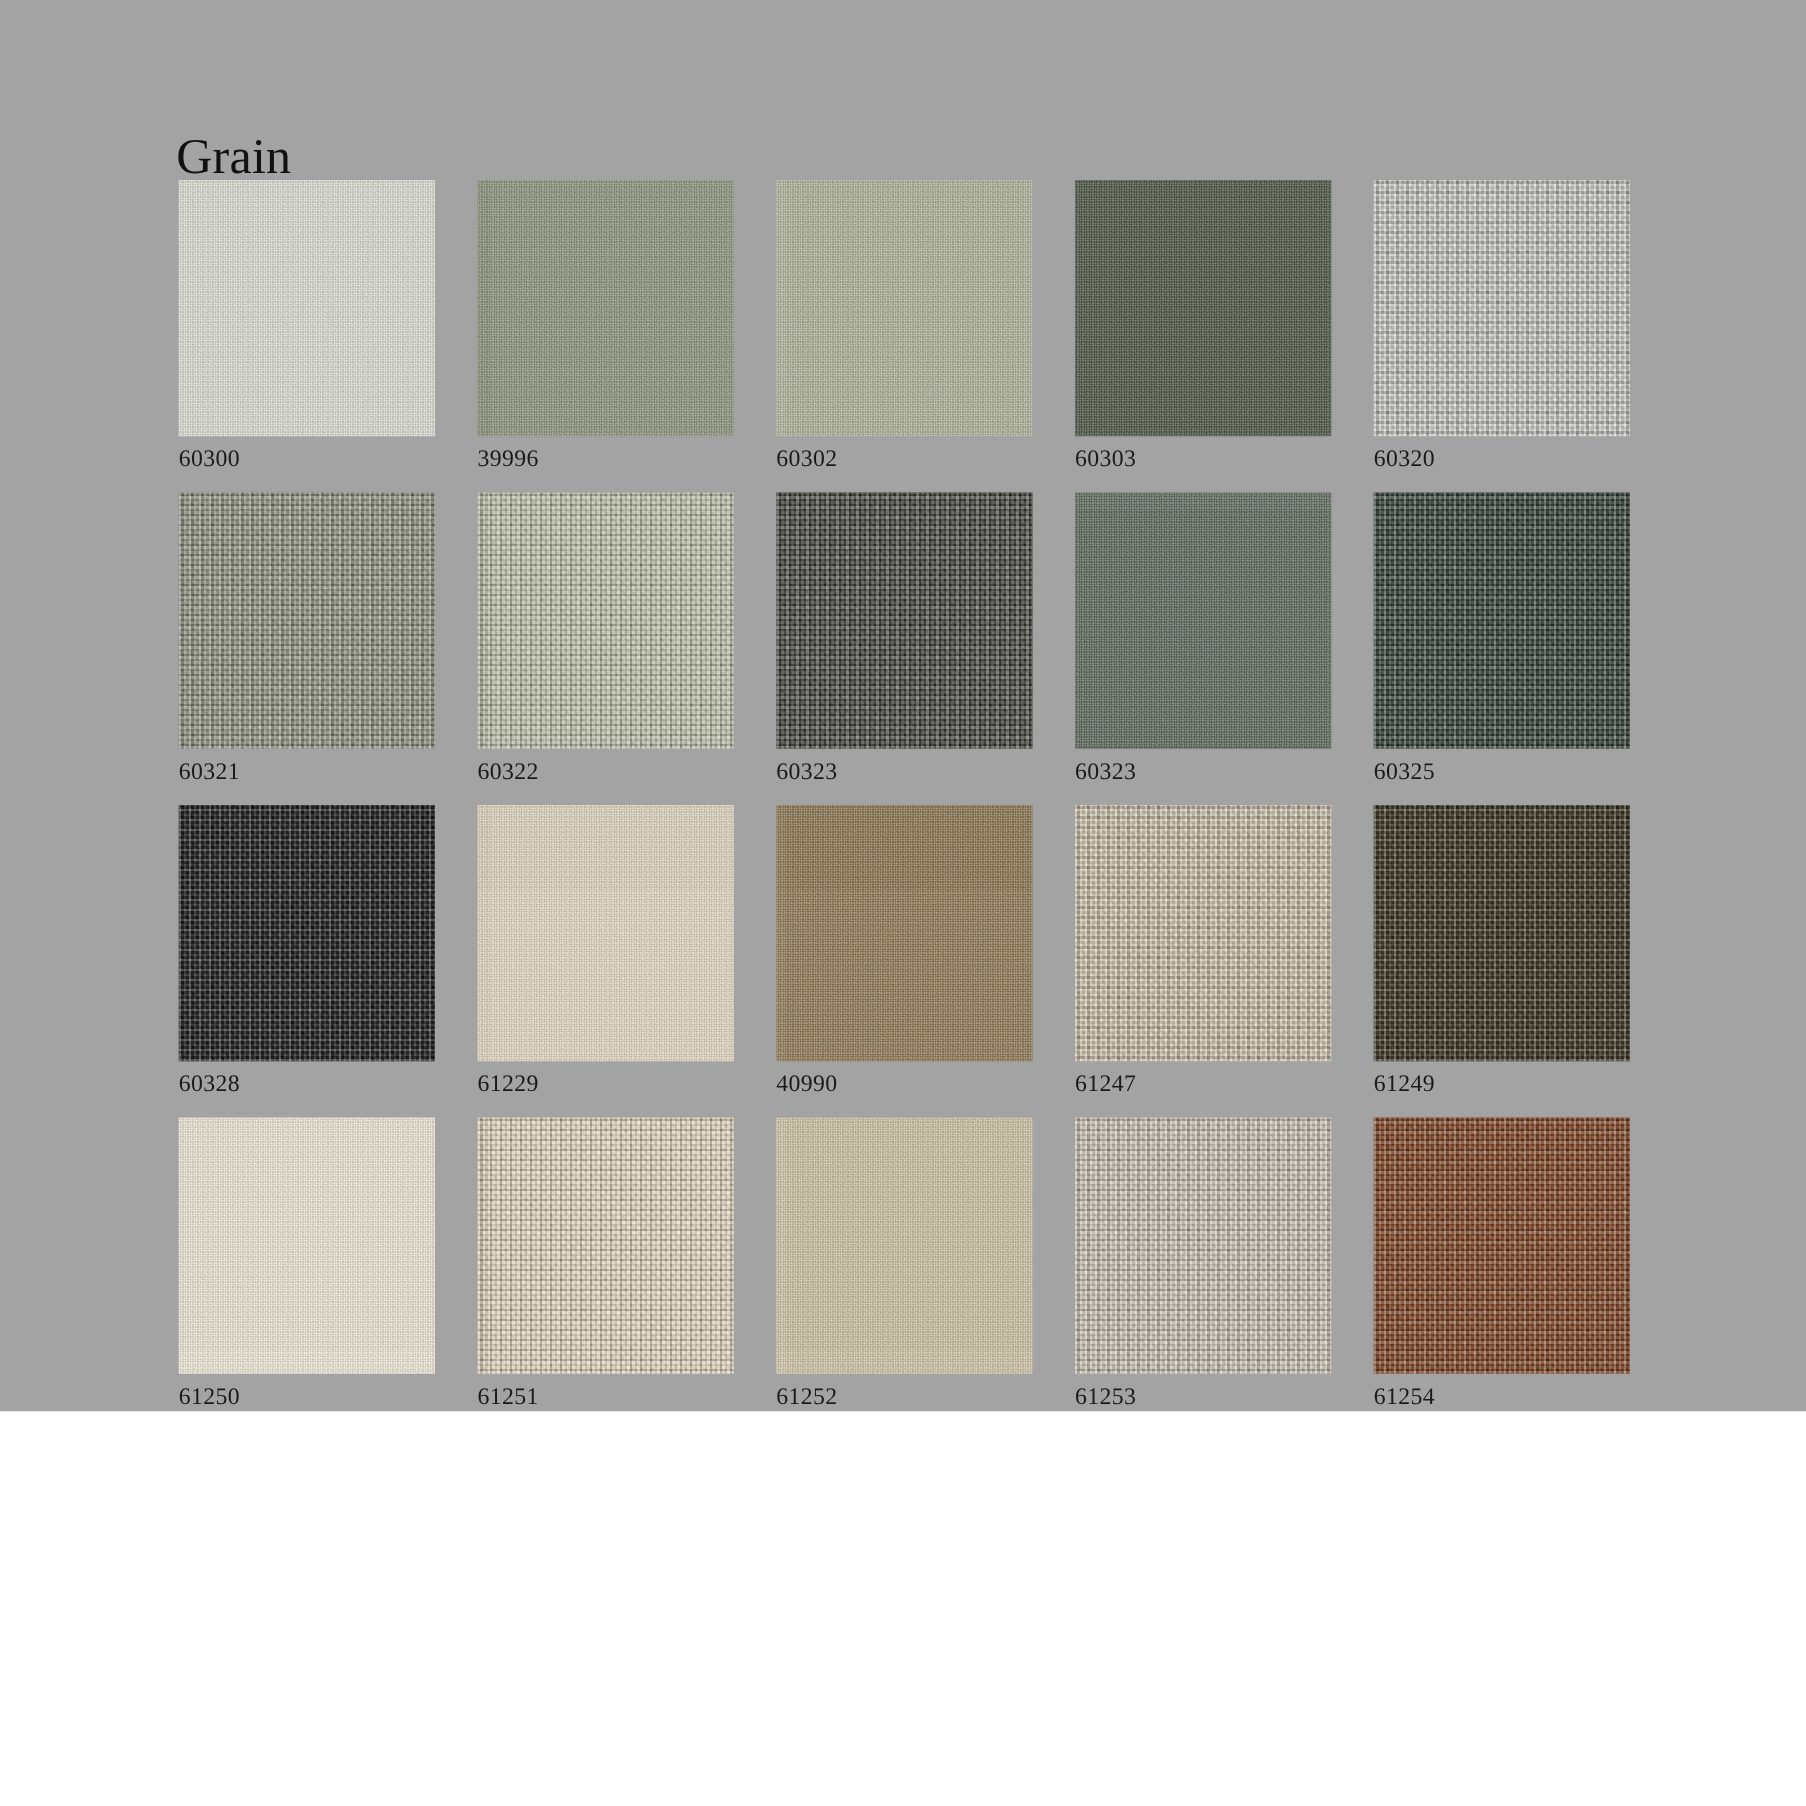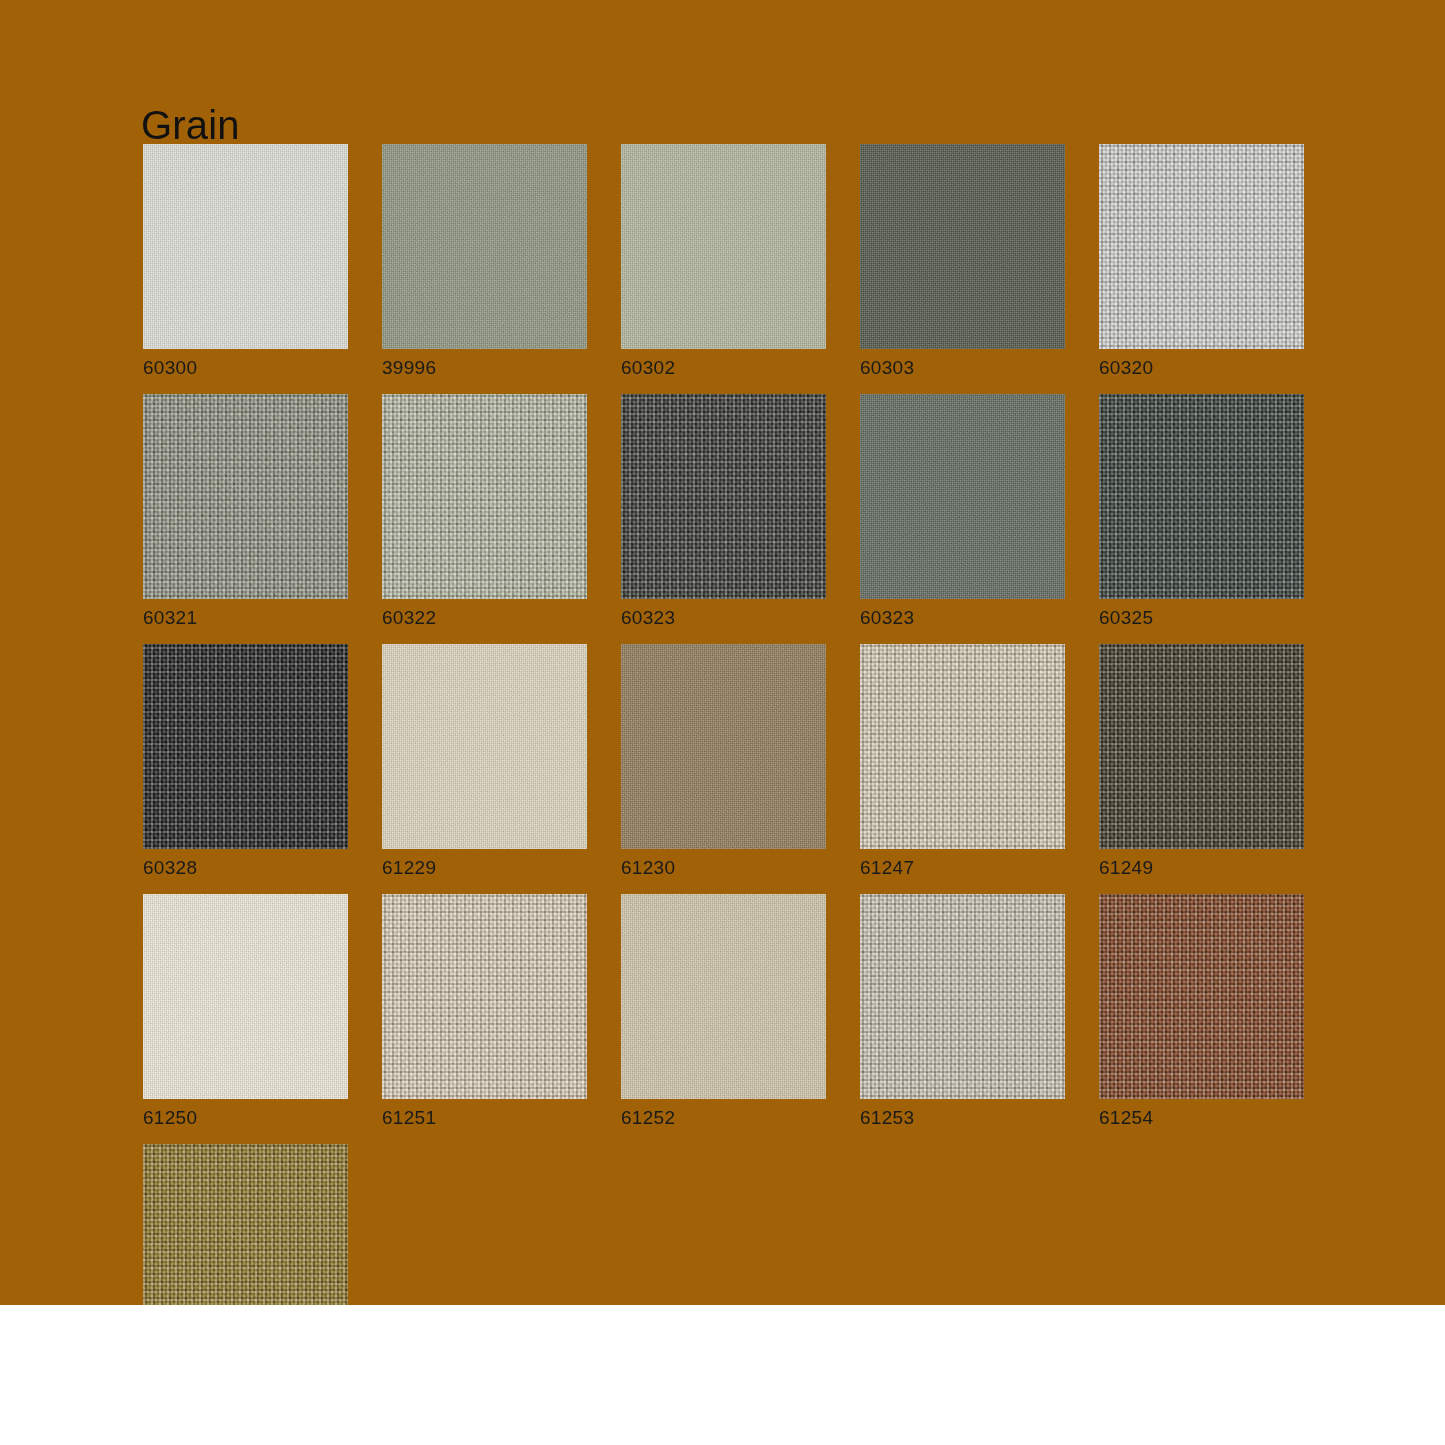--- a/index.html
+++ b/index.html
@@ -9,23 +9,24 @@
   }
   body {
     width: 1445px;
     height: 1445px;
     font-family: "Liberation Sans", sans-serif;
     -webkit-font-smoothing: antialiased;
   }
   #page {
     position: relative;
     width: 1445px;
-    height: 1305px;
-    background: #a16207;
+    height: 1129px;
+    background: #a3a3a3;
     overflow: hidden;
+    font-family: Liberation Serif, serif;
   }
   #page-title {
     position: absolute;
     left: 141px;
     top: 78px;
     font-size: 40px;
     font-weight: 300;
     letter-spacing: 0.2px;
     color: #111111;
     line-height: 1;
@@ -292,21 +293,21 @@
       <div class="swatch-cell">
         <div class="swatch-chip weave-fine" style="background-color: rgb(138, 117, 83);">
           <svg class="swatch-noise" width="205" height="205">
             <filter id="ntex15">
               <feTurbulence type="fractalNoise" baseFrequency="0.9" numOctaves="4" stitchTiles="stitch"></feTurbulence>
               <feColorMatrix type="saturate" values="0"></feColorMatrix>
             </filter>
             <rect width="205" height="205" filter="url(#ntex15)" opacity="0.45"></rect>
           </svg>
         </div>
-        <div class="swatch-label">61230</div>
+        <div class="swatch-label">40990</div>
       </div>
       <div class="swatch-cell">
         <div class="swatch-chip weave-coarse" style="background-color: rgb(216, 205, 180);">
           <svg class="swatch-noise" width="205" height="205">
             <filter id="ntex16">
               <feTurbulence type="fractalNoise" baseFrequency="0.55" numOctaves="4" stitchTiles="stitch"></feTurbulence>
               <feColorMatrix type="saturate" values="0"></feColorMatrix>
             </filter>
             <rect width="205" height="205" filter="url(#ntex16)" opacity="0.55"></rect>
           </svg>

